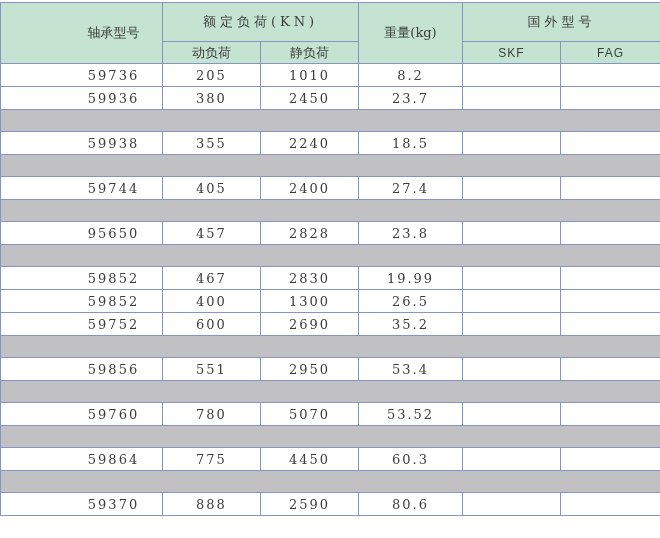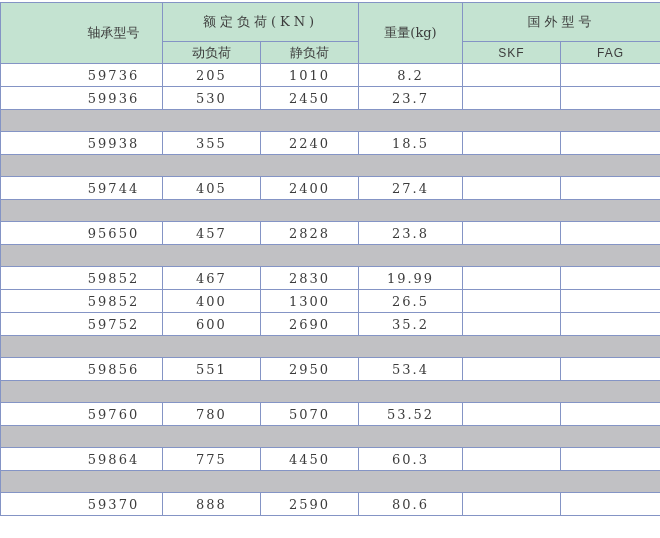--- a/index.html
+++ b/index.html
@@ -100,21 +100,21 @@
         <tr class="data">
           <td class="first">59736</td>
           <td>205</td>
           <td>1010</td>
           <td>8.2</td>
           <td></td>
           <td></td>
         </tr>
         <tr class="data">
           <td class="first">59936</td>
-          <td>530</td>
+          <td>380</td>
           <td>2450</td>
           <td>23.7</td>
           <td></td>
           <td></td>
         </tr>
         <tr class="sep">
           <td colspan="6"></td>
         </tr>
         <tr class="data">
           <td class="first">59938</td>

